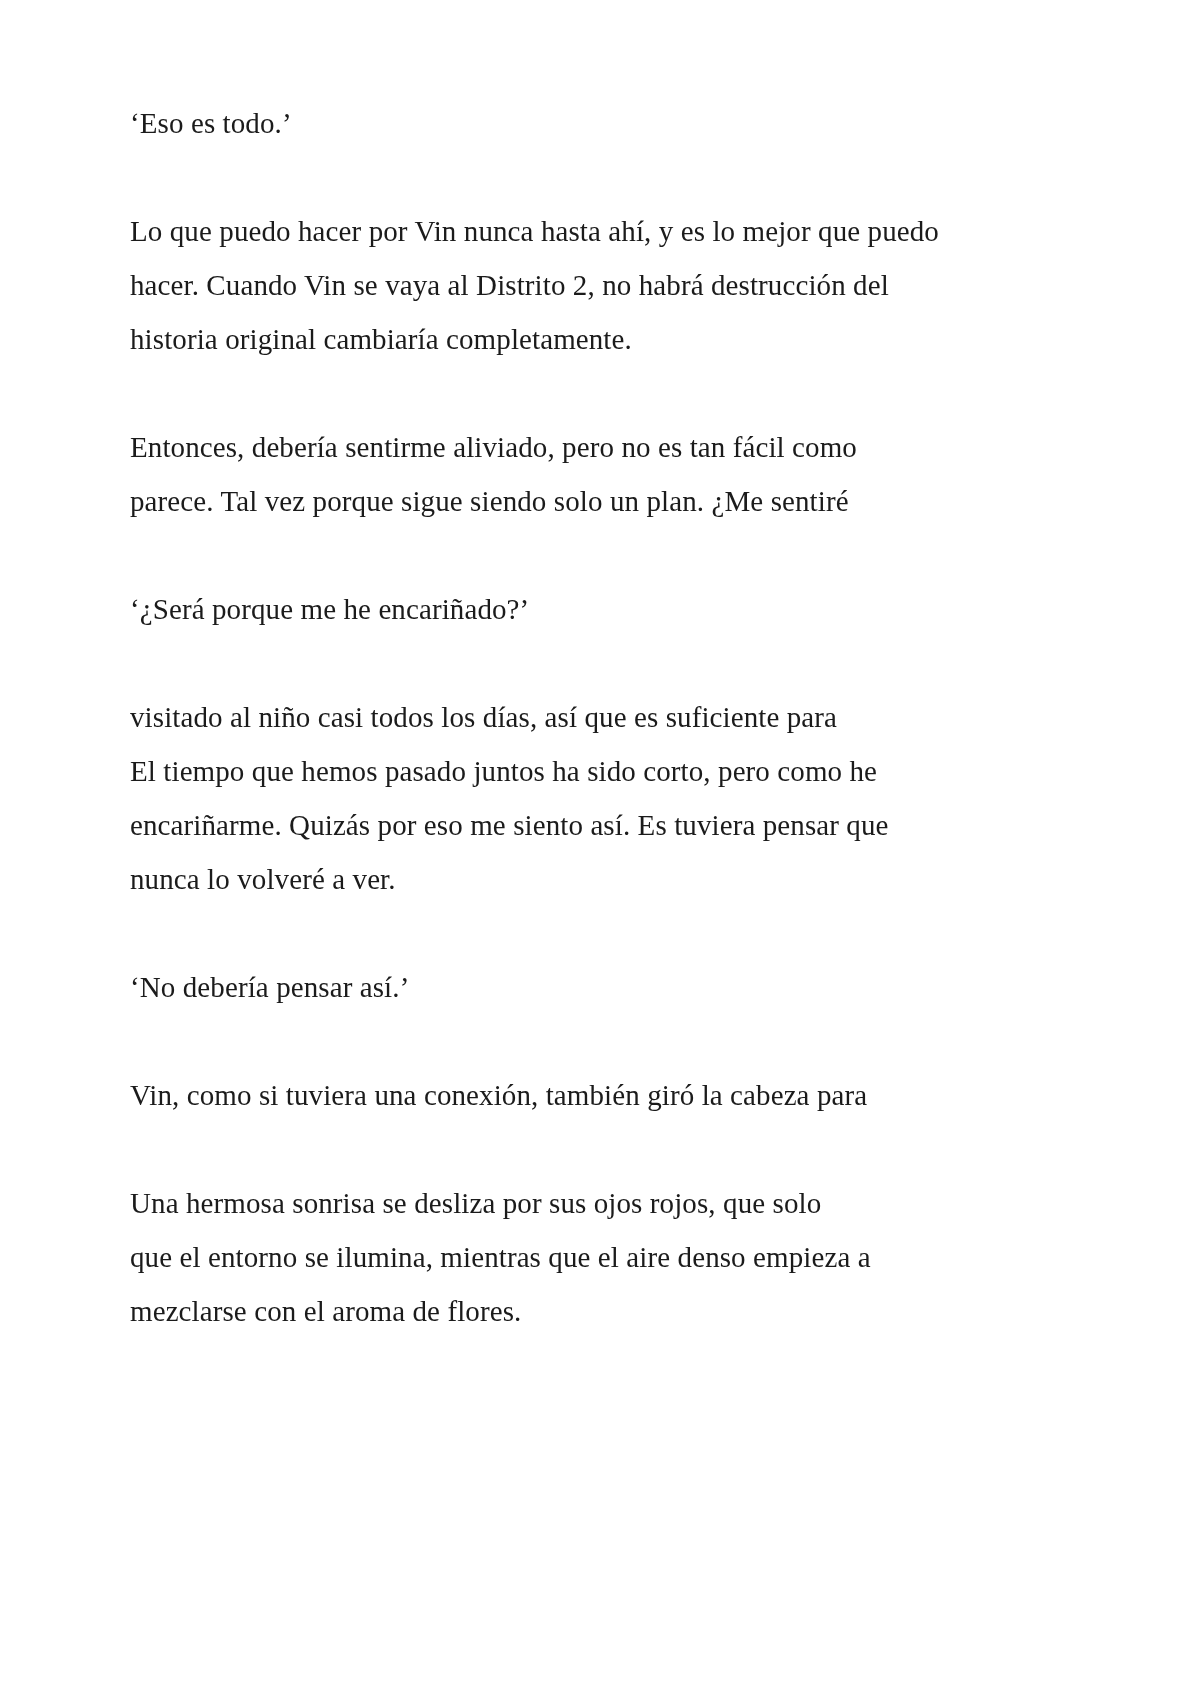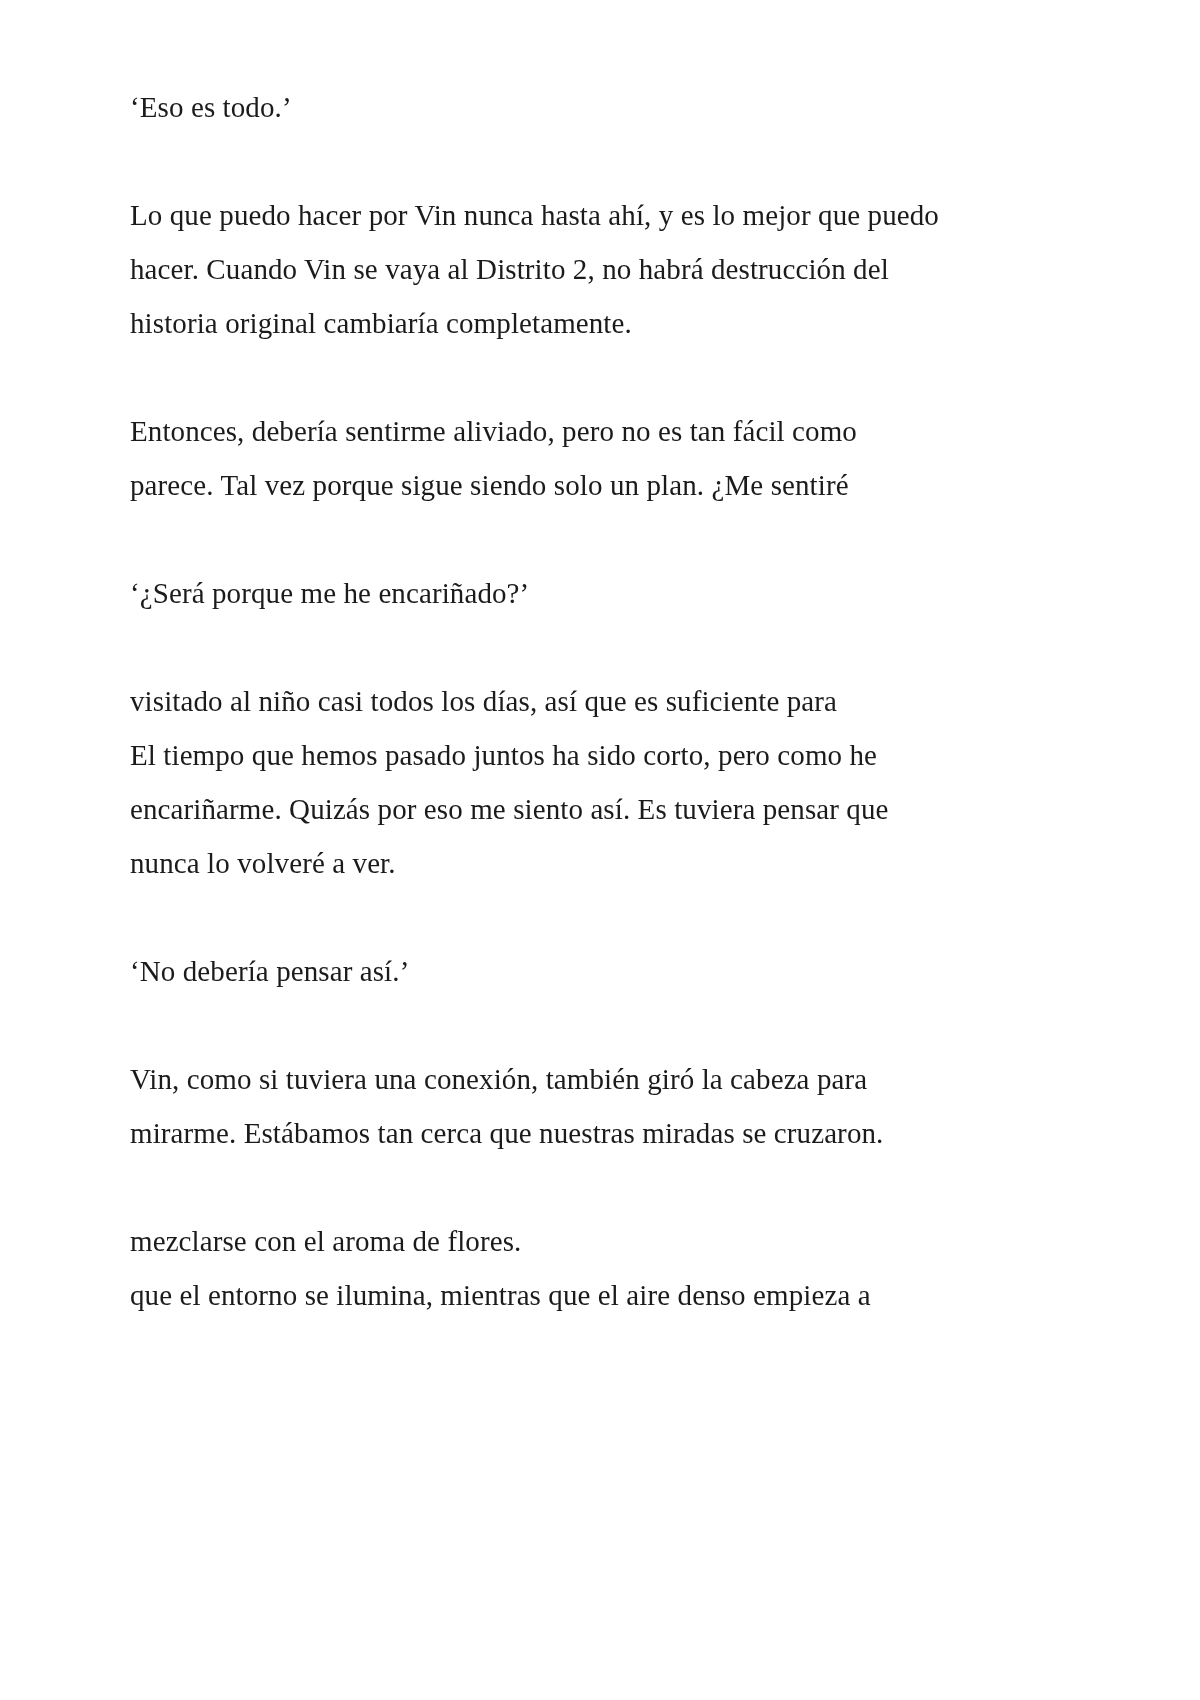--- a/index.html
+++ b/index.html
@@ -9,21 +9,21 @@
     }
     body {
       width: 1200px;
       height: 1700px;
       position: relative;
       overflow: hidden;
     }
     .page {
       position: absolute;
       left: 130px;
-      top: 80px;
+      top: 96px;
       width: 960px;
       font-family: "Liberation Serif", "DejaVu Serif", serif;
       font-size: 29px;
       line-height: 54px;
       color: #1b1b1b;
       letter-spacing: 0.1px;
     }
     .para {
       margin: 0 0 54px 0;
     }
@@ -63,21 +63,21 @@
     <span class="line">encariñarme. Quizás por eso me siento así. Es tuviera pensar que</span>
     <span class="line">nunca lo volveré a ver.</span>
   </p>
 
   <p class="para">
     <span class="line">‘No debería pensar así.’</span>
   </p>
 
   <p class="para">
     <span class="line">Vin, como si tuviera una conexión, también giró la cabeza para</span>
-    <span class="line">mirarme. Estábamos tan cerca que nuestras miradas se cruzaron.</span>
   </p>
 
   <p class="para">
+    <span class="line">Una hermosa sonrisa se desliza por sus ojos rojos, que solo</span>
+    <span class="line">que el entorno se ilumina, mientras que el aire denso empieza a</span>
     <span class="line">mezclarse con el aroma de flores.</span>
-    <span class="line">que el entorno se ilumina, mientras que el aire denso empieza a</span>
   </p>
 
 </div>
 
 </body></html>

